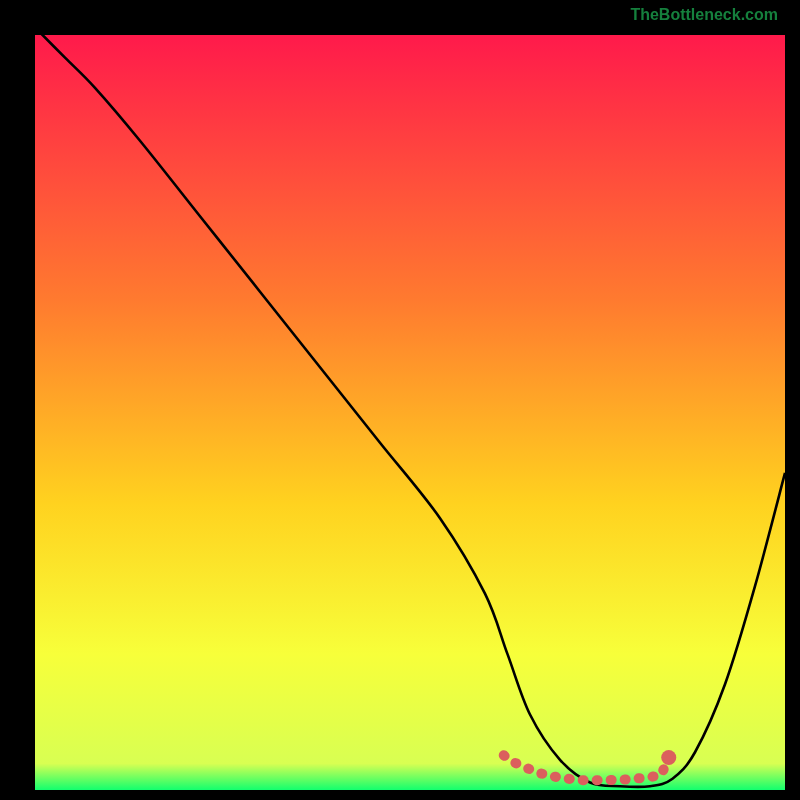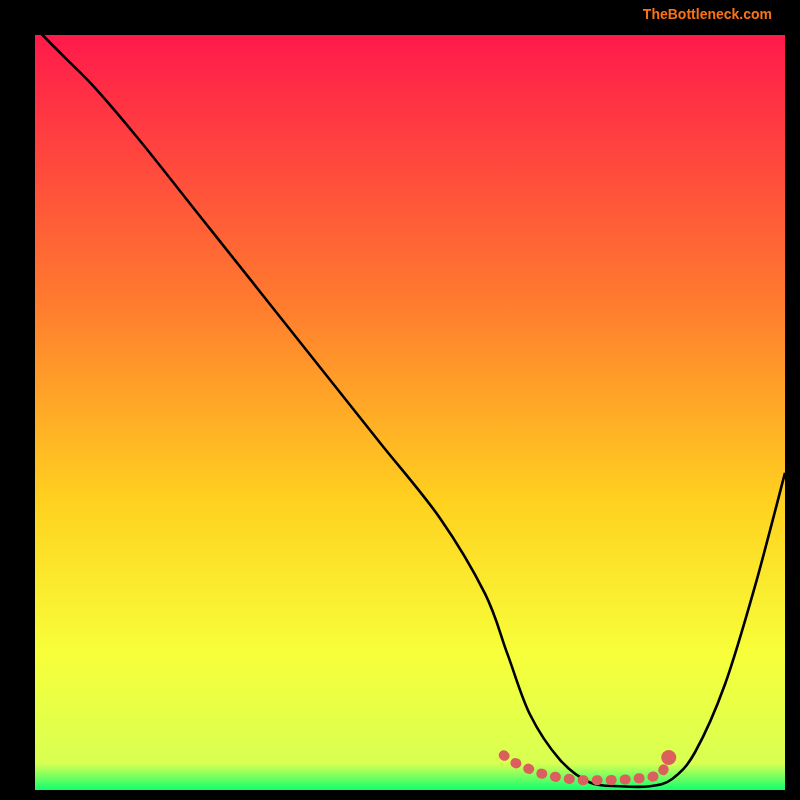--- a/index.html
+++ b/index.html
@@ -8,23 +8,23 @@
     background: #000;
     width: 800px;
     height: 800px;
     position: relative;
     font-family: Arial, Helvetica, sans-serif;
     overflow: hidden;
   }
   .watermark {
     position: absolute;
     top: 6px;
-    right: 28px;
-    color: #f97316;
-    font-size: 14px;
+    right: 22px;
+    color: #15803d;
+    font-size: 16px;
     font-weight: bold;
     z-index: 10;
   }
   .stage {
     position: absolute;
     left: 0;
     top: 0;
     width: 800px;
     height: 800px;
   }

